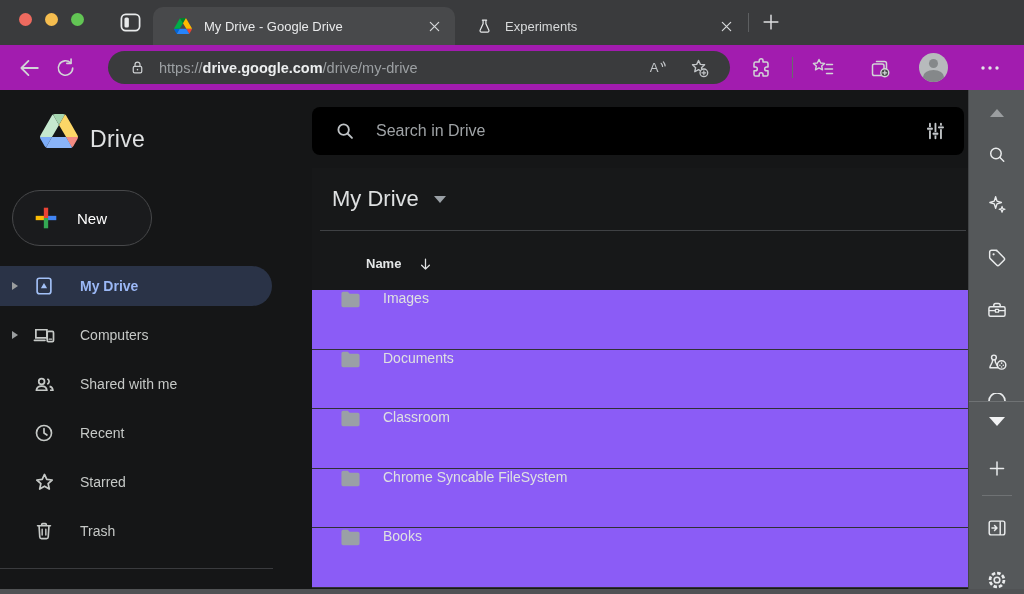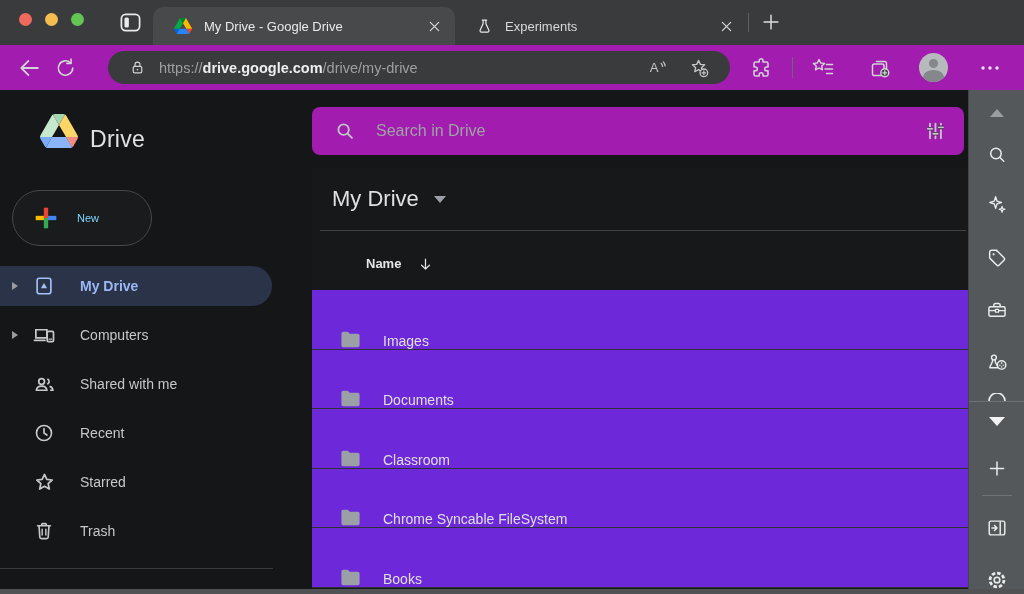--- a/index.html
+++ b/index.html
@@ -48,36 +48,36 @@
 
   
   .app { position:relative; height:504px; display:flex; }
   .drive { position:relative; width:968px; background:#151617; }
 
   
   .d-header { position:relative; height:78px; }
   .brand { position:absolute; left:40px; top:19px; display:flex; align-items:center; }
   .brand-text { margin-left:12px; font-size:23px; color:#e0e2e3; letter-spacing:.3px;margin-top:17px; }
   .searchbar { position:absolute; left:312px; top:17px; width:652px; height:48px;
-    background:#a21caf; border-radius:8px; display:flex; align-items:center; }
+    background:#000000; border-radius:8px; display:flex; align-items:center; }
   .searchbar .mag { margin-left:22px; display:flex; }
   .searchbar input { flex:1; margin-left:20px; background:transparent; border:none; outline:none;
     font-size:16px; color:#e4e6e7; font-family:"Liberation Sans", sans-serif; }
   .searchbar input::placeholder { color:#9fa3a6; }
   .searchbar .tune { margin-right:18px; display:flex; }
 
   .d-body { position:relative; display:flex; height:426px; }
 
   
   .d-sidebar { position:relative; width:312px; }
   .new-btn { position:absolute; left:12px; top:22px; width:140px; height:56px;
     background:#1a1b1d; border:1px solid #47484a; border-radius:28px;
     display:flex; align-items:center; cursor:default; }
   .new-btn .plus { margin-left:20px; display:flex; }
-  .new-btn .new-label { margin-left:18px; font-size:11px; color:#7dd3fc; }
+  .new-btn .new-label { margin-left:18px; font-size:15px; color:#ffffff; }
   .nav { position:absolute; left:0; top:98px; width:272px; }
   .nav-item { position:relative; height:40px; margin-bottom:9px; border-radius:0 20px 20px 0;
     display:flex; align-items:center; color:#c6c9c7; font-size:14px; cursor:default; }
   .nav-item.selected { background:#2a3347; color:#9bb8f6; font-weight:700; }
   .nav-item .twisty { width:12px; margin-left:12px; display:flex; }
   .nav-item .tri { width:0; height:0; border-left:6px solid #9a9d9f; border-top:4.5px solid transparent;
     border-bottom:4.5px solid transparent; }
   .nav-item .n-icon { width:24px; margin-left:8px; display:flex; justify-content:center; }
   .nav-item .n-label { margin-left:24px; }
   .sb-divider { position:absolute; left:0; top:400px; width:273px; height:1px; background:#3a3b3e; }
@@ -86,22 +86,22 @@
   .d-main { position:relative; flex:1; background:#171819; }
   .page-title-row { position:absolute; left:20px; top:18px; display:flex; align-items:center; }
   .page-title { font-size:22px; color:#dfe1e2; }
   .title-caret { margin-left:15px; width:0; height:0; border-top:7px solid #9aa0a6;
     border-left:6px solid transparent; border-right:6px solid transparent; }
   .div1 { position:absolute; left:8px; right:2px; top:62px; height:1px; background:#3f4144; }
   .name-row { position:absolute; left:22px; top:88px; display:flex; align-items:flex-start;margin-left:32px; }
   .name-label { font-size:13px; font-weight:700; color:#e4e6e7; }
   .sort-arrow { margin-left:16px; display:flex; }
   .rows { position:absolute; left:0; right:0; top:122px; bottom:0; overflow:hidden; }
-  .file-row { height:59.6px; background:#6d28d9; border-bottom:1px solid #303134;
-    display:flex; align-items:flex-end; cursor:default; }
+  .file-row { height:59.6px; background:#8b5cf6; border-bottom:1px solid #303134;
+    display:flex; align-items:flex-start; cursor:default; }
   .file-row .f-icon { margin-left:28px; display:flex; }
   .file-row .f-name { margin-left:22px; font-size:14px; color:#dee0e2; }
 
   
   .edge-sidebar { position:relative; width:56px; background:#55585a; border-left:1px solid #434547; }
   .es-ic { position:absolute; left:50%; transform:translateX(-50%); display:flex; }
   .es-up { top:19px; width:0; height:0; border-bottom:8px solid #9b9ea0;
     border-left:7px solid transparent; border-right:7px solid transparent; }
   .es-search { top:54px; } .es-sparkles { top:104px; } .es-tag { top:157px; }
   .es-toolbox { top:209px; } .es-games { top:261px; } .es-partial { top:303px; }

